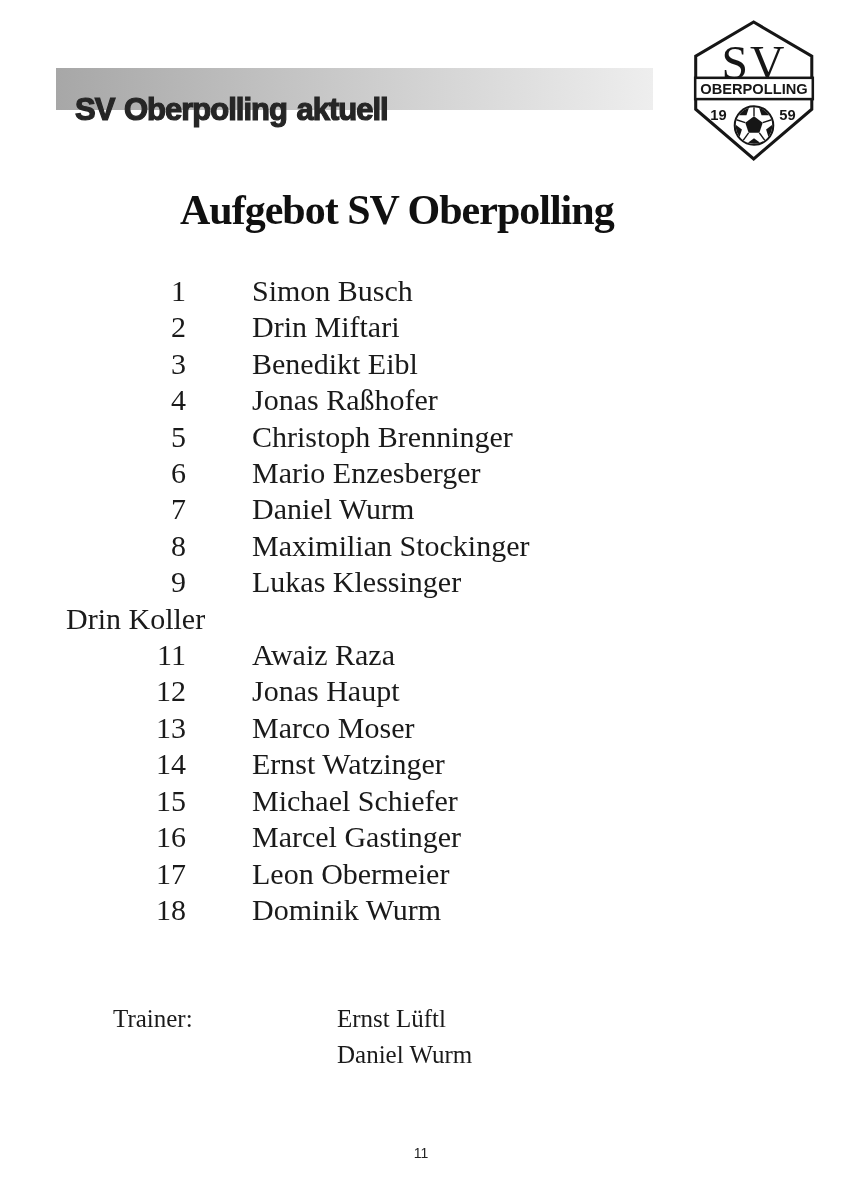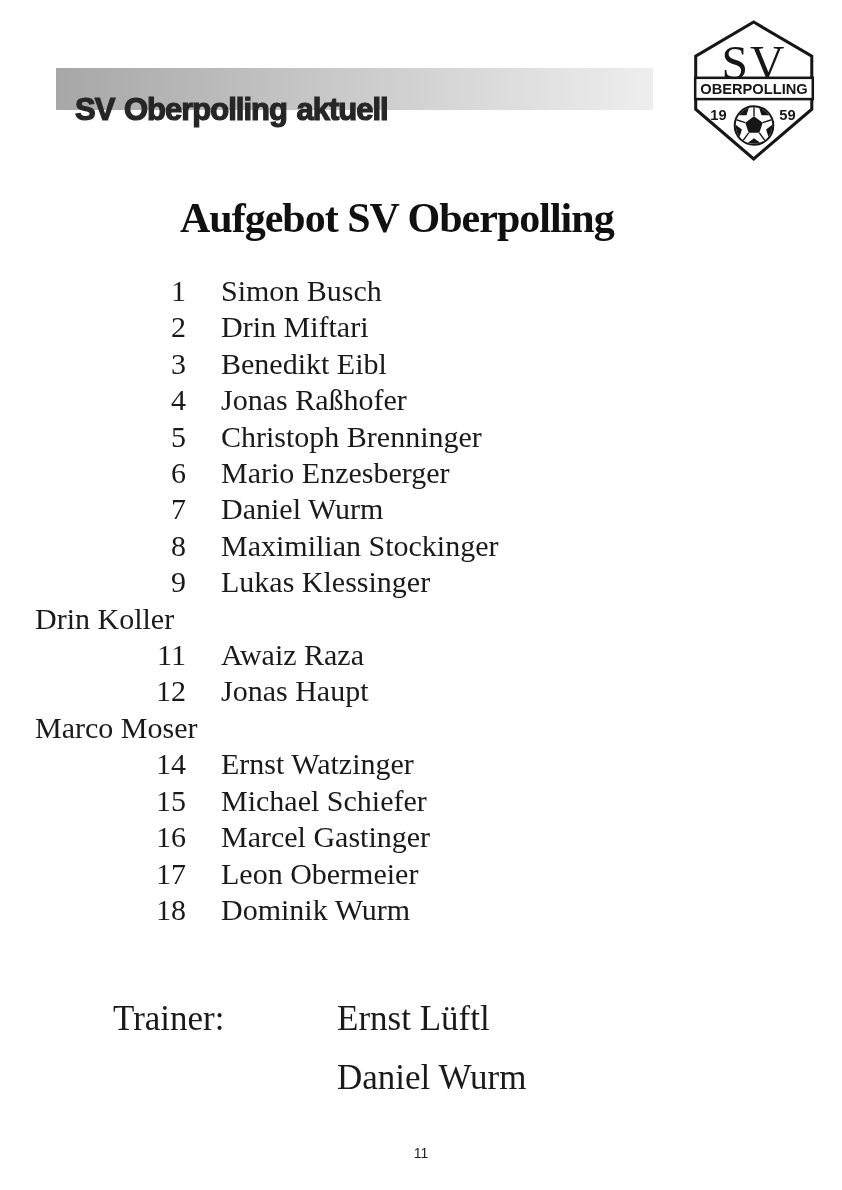--- a/index.html
+++ b/index.html
@@ -59,47 +59,46 @@
 
   
   .doc-title {
     position:absolute;
     left:180px; top:189px;
     font-size:42px; line-height:1;
     font-weight:700;
     letter-spacing:-1px;
     white-space:nowrap;
     color:#101010;
-    margin-top:8px;
   }
 
   .roster {
     position:absolute;
     left:0; top:273px;
     list-style:none;
     font-size:30px;
     line-height:36.4px;
   }
   .roster-row { display:flex; }
   .player-number {
     display:inline-block;
     width:186px;
     text-align:right;
   }
-  .player-name { margin-left:35px; white-space:nowrap; }
+  .player-name { margin-left:66px; white-space:nowrap; }
 
   .trainer-block {
     position:absolute;
     left:113px; top:1001px;
     display:flex;
-    font-size:35px;
+    font-size:25px;
     line-height:36.4px;
   }
   .trainer-label { width:224px; }
-  .trainer-names { display:flex; flex-direction:column;gap:23px; }
+  .trainer-names { display:flex; flex-direction:column; }
   .trainer-name { white-space:nowrap; }
 
   
   .page-footer {
     position:absolute;
     left:0; top:1144px;
     width:842px;
     text-align:center;
   }
   .page-number {
@@ -204,20 +203,21 @@
       <span class="player-number">11</span>
       <span class="player-name">Awaiz Raza</span>
     </li>
 
     <li class="roster-row">
       <span class="player-number">12</span>
       <span class="player-name">Jonas Haupt</span>
     </li>
 
     <li class="roster-row">
+      <span class="player-number">13</span>
       <span class="player-name">Marco Moser</span>
     </li>
 
     <li class="roster-row">
       <span class="player-number">14</span>
       <span class="player-name">Ernst Watzinger</span>
     </li>
 
     <li class="roster-row">
       <span class="player-number">15</span>

